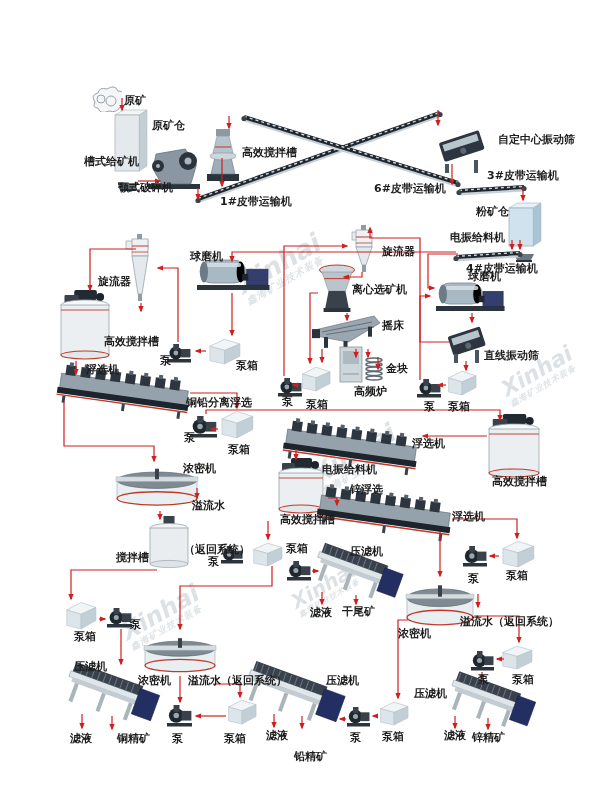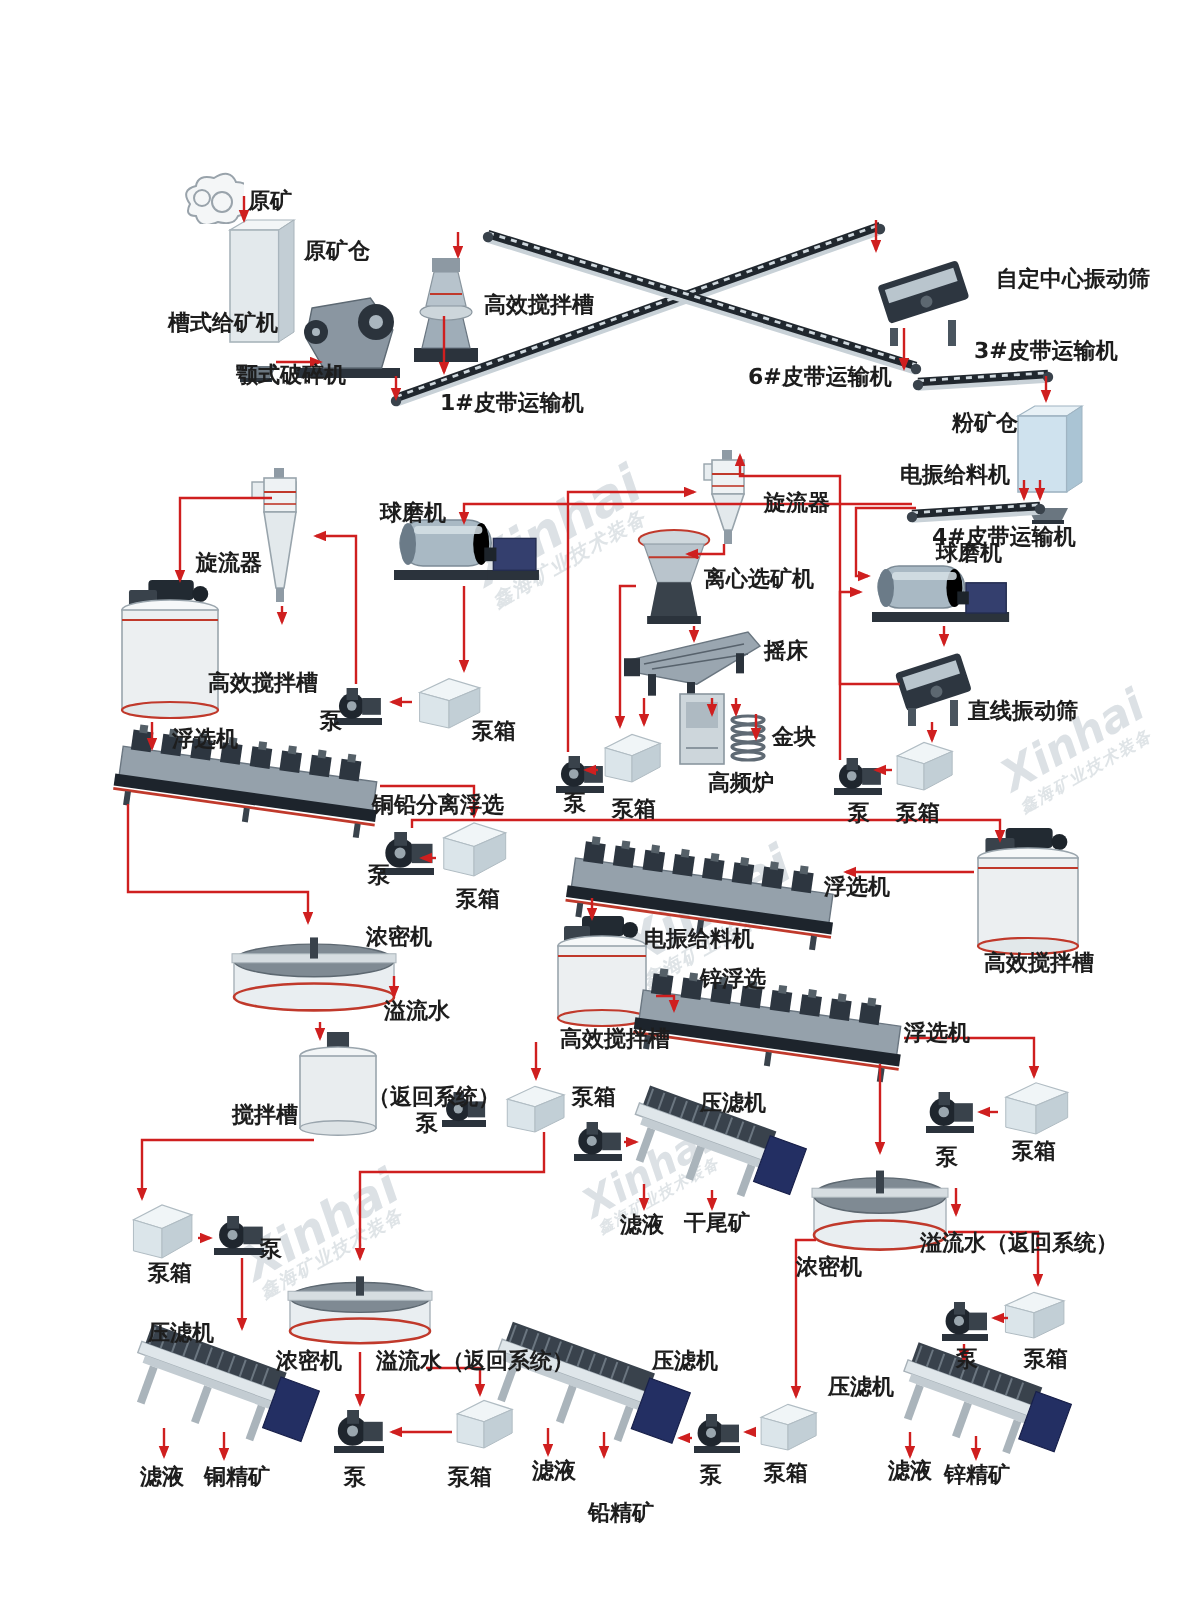--- a/index.html
+++ b/index.html
@@ -644,21 +644,21 @@
       <div class="lbl" style="left: 310px; top: 607px;">滤液</div>
       <div class="lbl" style="left: 342px; top: 606px;">干尾矿</div>
       <div class="lbl" style="left: 468px; top: 573px;">泵</div>
       <div class="lbl" style="left: 506px; top: 570px;">泵箱</div>
       <div class="lbl" style="left: 398px; top: 628px;">浓密机</div>
       <div class="lbl" style="left: 460px; top: 616px;">溢流水（返回系统）</div>
       <div class="lbl" style="left: 74px; top: 631px;">泵箱</div>
       <div class="lbl" style="left: 130px; top: 619px;">泵</div>
       <div class="lbl" style="left: 74px; top: 661px;">压滤机</div>
       <div class="lbl" style="left: 70px; top: 733px;">滤液</div>
-      <div class="lbl" style="left: 102px; top: 733px;">铜精矿</div>
+      <div class="lbl" style="left: 117px; top: 733px;">铜精矿</div>
       <div class="lbl" style="left: 138px; top: 675px;">浓密机</div>
       <div class="lbl" style="left: 188px; top: 675px;">溢流水（返回系统）</div>
       <div class="lbl" style="left: 172px; top: 733px;">泵</div>
       <div class="lbl" style="left: 224px; top: 733px;">泵箱</div>
       <div class="lbl" style="left: 326px; top: 675px;">压滤机</div>
       <div class="lbl" style="left: 266px; top: 730px;">滤液</div>
       <div class="lbl" style="left: 294px; top: 731px; margin-top: 20px;">铅精矿</div>
       <div class="lbl" style="left: 350px; top: 732px;">泵</div>
       <div class="lbl" style="left: 382px; top: 731px;">泵箱</div>
       <div class="lbl" style="left: 414px; top: 688px;">压滤机</div>

